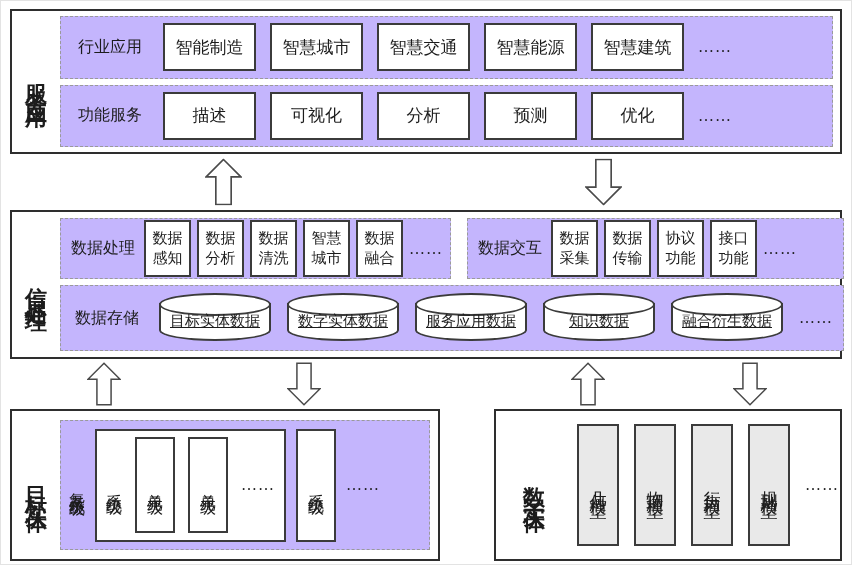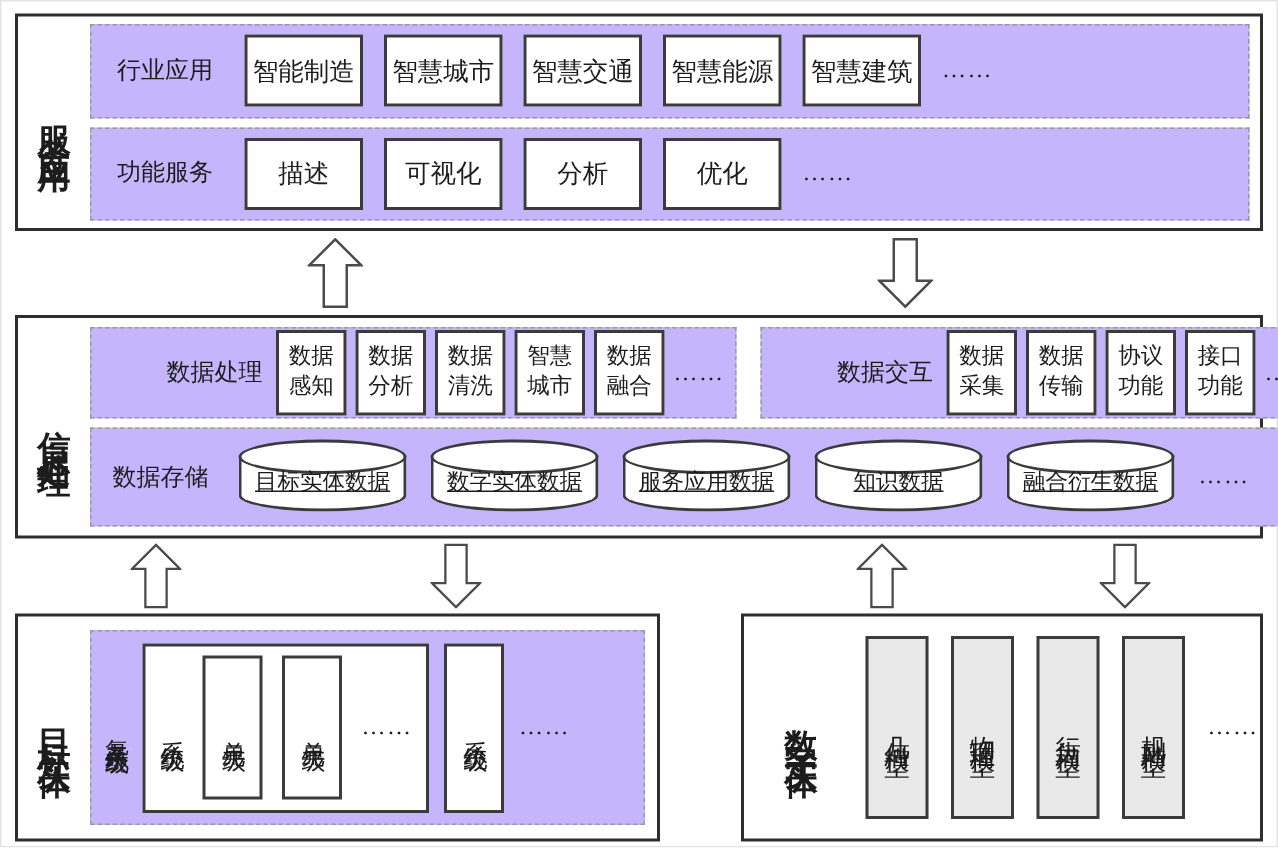--- a/index.html
+++ b/index.html
@@ -32,36 +32,36 @@
 
   
   .panel-top { height:145px; }
   .top-body {
     flex:1; display:flex; flex-direction:column;
     justify-content:center; gap:6px; padding:5px 7px 5px 0;
   }
   .tray-apps { flex:1; padding:0 10px; gap:14px; }
   .tray-apps .tray-label { width:78px; }
   .app-box {
-    background:#fff; border:2px solid #3b3b3b; width:79px; height:48px;
+    background:#fff; border:2px solid #3b3b3b; width:93px; height:48px;
     display:flex; align-items:center; justify-content:center;
     font-size:17px; flex-shrink:0; white-space:nowrap;
   }
 
   
   .gap1 { position:relative; height:56px; }
   .gap2 { position:relative; height:50px; }
   .arrow { position:absolute; top:50%; transform:translateY(-50%); line-height:0; }
 
   
   .panel-mid { height:149px; }
   .mid-body { flex:1; display:flex; flex-direction:column; gap:6px; padding:6px 7px 6px 0; }
   .mid-top { display:flex; gap:16px; flex:1; }
   .tray-proc { flex:1; padding:0 7px; gap:6px; }
-  .tray-proc .tray-label { width:70px;margin-left:40px; }
+  .tray-proc .tray-label { width:70px; }
   .mini-box {
     width:47px; height:57px; background:#fff; border:2px solid #3b3b3b;
     display:flex; align-items:center; justify-content:center;
     text-align:center; font-size:15px; line-height:1.3; padding:0 1px; flex-shrink:0;
   }
   .tray-storage { height:66px; padding:0 10px; gap:16px; }
   .tray-storage .tray-label { width:72px; }
   .cylinder {
     position:relative; height:38px; margin-top:8px; min-width:112px;
     background:#fff; border:2px solid #3b3b3b; border-top:none;
@@ -119,20 +119,21 @@
         <div class="app-box">智慧交通</div>
         <div class="app-box">智慧能源</div>
         <div class="app-box">智慧建筑</div>
         <span class="dots">……</span>
       </div>
       <div class="tray tray-apps">
         <span class="tray-label">功能服务</span>
         <div class="app-box">描述</div>
         <div class="app-box">可视化</div>
         <div class="app-box">分析</div>
+        <div class="app-box">预测</div>
         <div class="app-box">优化</div>
         <span class="dots">……</span>
       </div>
     </div>
   </section>
 
   <div class="gap1">
     <span class="arrow" style="left:195px">
       <svg width="37" height="47" viewBox="0 0 36 46">
           <polygon points="18,1 35,18 25.5,18 25.5,45 10.5,45 10.5,18 1,18" fill="#ffffff" stroke="#4a4a4a" stroke-width="1.6"></polygon>

